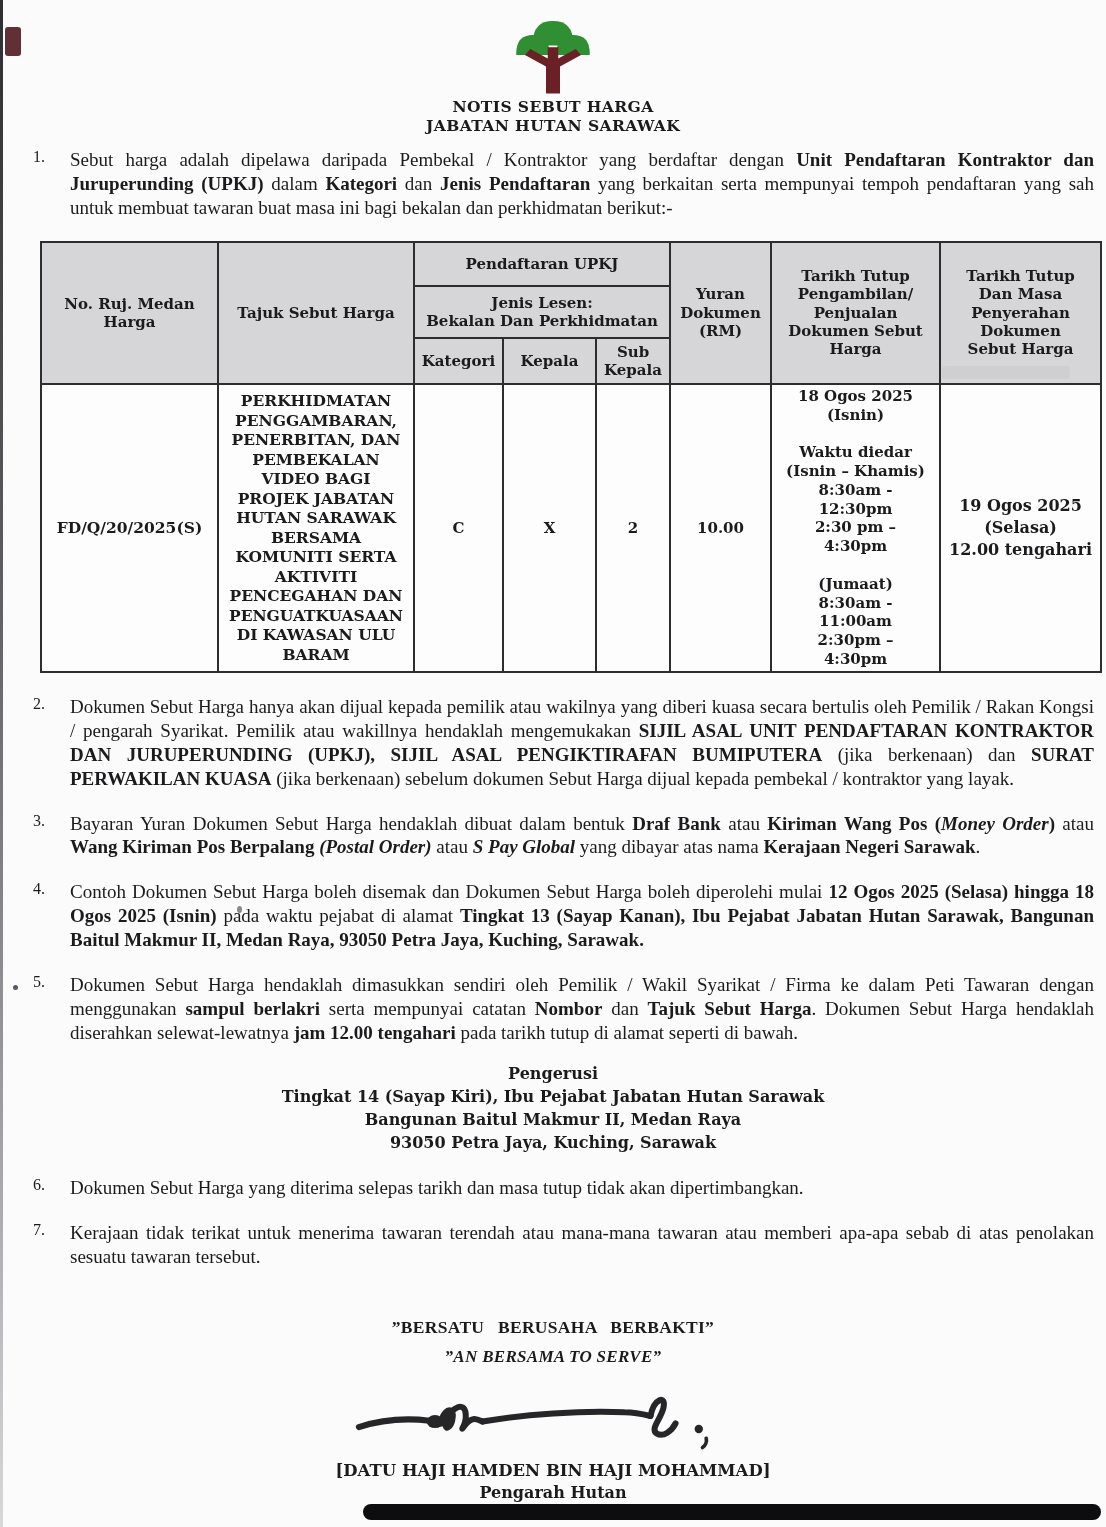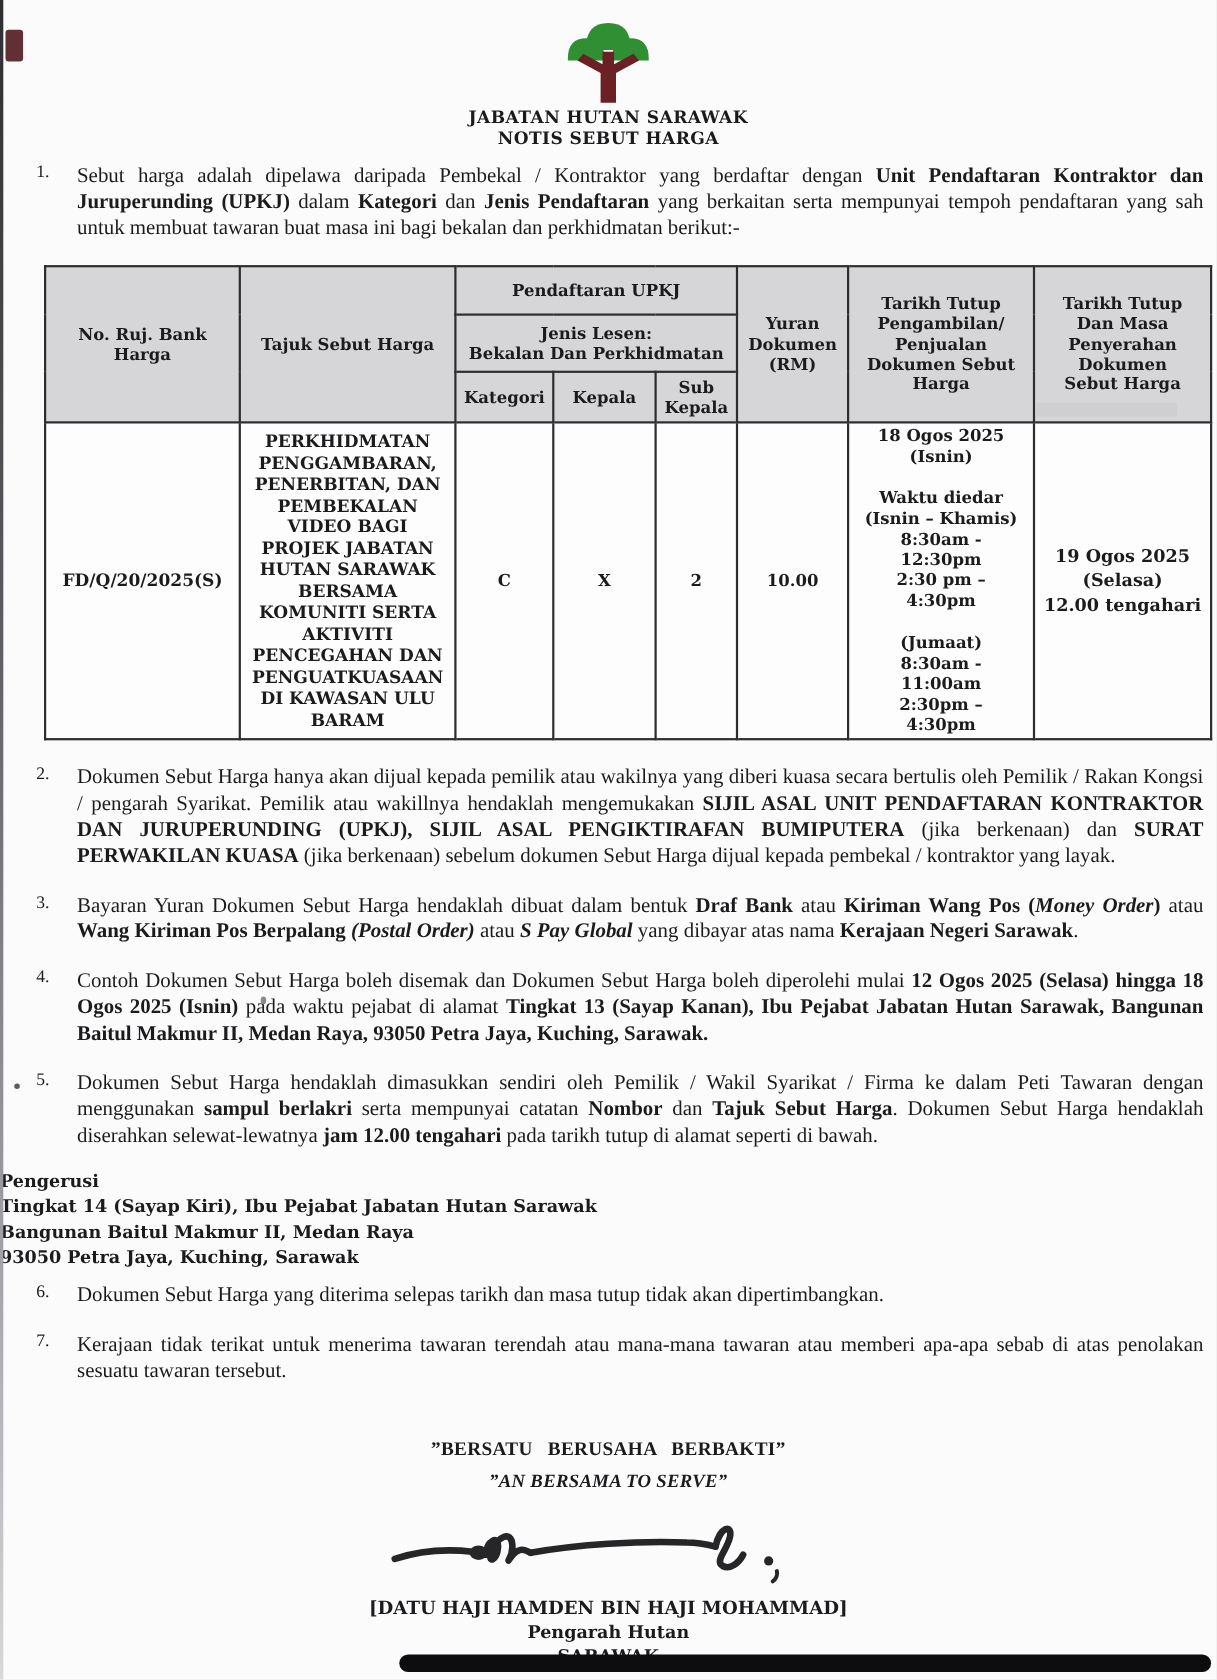--- a/index.html
+++ b/index.html
@@ -24,21 +24,21 @@
   tr.h1 th{height:38px;} tr.h2 th{height:46px;} tr.h3 th{height:40px;}
   td.cell{font-weight:bold;background:#fdfdfe;}
   td.c-ref{font-size:15.5px;}
   td.c-tajuk .ln{font-size:15.5px;line-height:19.5px;}
   td.c-mid{font-size:15px;}
   td.c-sched .ln{font-size:15px;line-height:18.8px;}
   td.c-close{font-size:16px;line-height:22px;}
   td.c-close .ln{line-height:22px;}
   .ln{white-space:nowrap;}
   
-  .addr{margin:-4px 0 12px 0;text-align:left;font-family:"DejaVu Serif",serif;font-weight:bold;}
+  .addr{margin:-4px 0 22px 0;text-align:center;font-family:"DejaVu Serif",serif;font-weight:bold;}
   .addr .ln{font-size:16px;line-height:23px;white-space:normal;}
   
   .motto1{margin-top:48px;text-align:center;font-weight:bold;font-size:17.5px;word-spacing:9px;letter-spacing:.3px;}
   .motto2{margin-top:9px;text-align:center;font-weight:bold;font-style:italic;font-size:17px;letter-spacing:.3px;}
   
   .sig{margin-top:10px;text-align:center;}
   .sig svg{width:420px;height:78px;}
   .sig-name{font-family:"DejaVu Serif",serif;font-weight:bold;font-size:16.5px;line-height:23px;text-align:center;}
   .sig-sub{font-family:"DejaVu Serif",serif;font-weight:bold;font-size:16px;line-height:22px;text-align:center;}
   
@@ -73,22 +73,22 @@
 
   <div class="hdr">
     <div class="logo-wrap">
       <svg viewBox="0 0 100 96">
         <path d="M27,34 Q27,9 50,9 Q73,9 73,34 L73,37 L27,37 Z" fill="#2f8f32"></path>
         <path d="M8,46 Q8,25 27,25 Q46,25 46,46 L46,48 L8,48 Z" fill="#2f8f32"></path>
         <path d="M54,46 Q54,25 73,25 Q92,25 92,46 L92,48 L54,48 Z" fill="#2f8f32"></path>
         <path d="M44,39 L56,39 L56,52 L76,41 L82,48 L58,61 L58,92 L42,92 L42,61 L18,48 L24,41 L44,52 Z" fill="#6b2026"></path>
       </svg>
     </div>
+    <div class="title-line">NOTIS SEBUT HARGA</div>
     <div class="title-line">JABATAN HUTAN SARAWAK</div>
-    <div class="title-line">NOTIS SEBUT HARGA</div>
   </div>
 
   <div class="items">
     <div class="item">
       <div class="no">1.</div>
       <div class="txt"><span>Sebut harga adalah dipelawa daripada Pembekal / Kontraktor yang berdaftar dengan </span><span class="b">Unit Pendaftaran Kontraktor dan Juruperunding (UPKJ)</span><span> dalam </span><span class="b">Kategori</span><span> dan </span><span class="b">Jenis Pendaftaran</span><span> yang berkaitan serta mempunyai tempoh pendaftaran yang sah untuk membuat tawaran buat masa ini bagi bekalan dan perkhidmatan berikut:-</span></div>
     </div>
 
     <table class="quote">
       <colgroup>
@@ -97,21 +97,21 @@
           <col style="width:89px">
           <col style="width:93px">
         <col style="width:74px">
           <col style="width:101px">
           <col style="width:169px">
           <col style="width:161px">
       </colgroup>
       <tbody>
           <tr class="h1">
         <th rowspan="3">
-              <div class="ln">No. Ruj. Bank</div>
+              <div class="ln">No. Ruj. Medan</div>
               <div class="ln">Harga</div>
             </th>
         <th rowspan="3">Tajuk Sebut Harga</th>
         <th colspan="3">Pendaftaran UPKJ</th>
         <th rowspan="3">
               <div class="ln">Yuran</div>
               <div class="ln">Dokumen</div>
               <div class="ln">(RM)</div>
             </th>
         <th rowspan="3">

